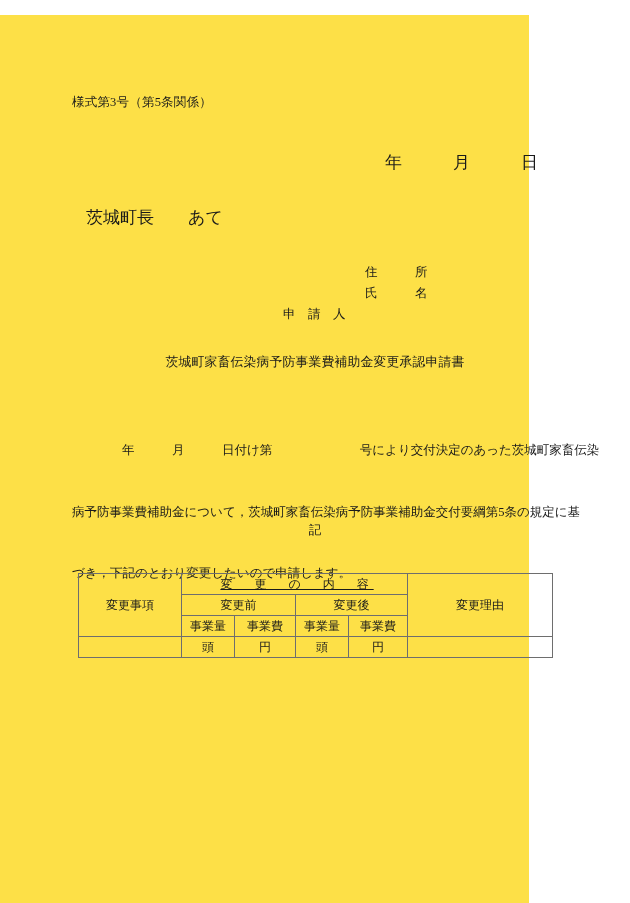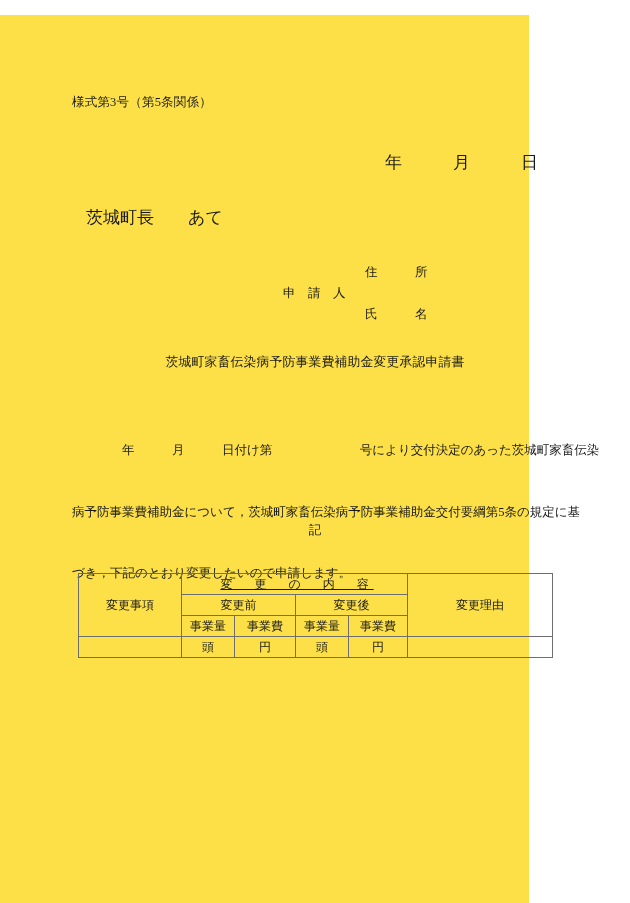--- a/index.html
+++ b/index.html
@@ -174,26 +174,26 @@
 
   <div class="date-line">年　　　月　　　日</div>
 
   <div class="addressee">茨城町長　　あて</div>
 
   <div class="applicant-block">
     <div class="applicant-row center">
       <span class="applicant-label"></span>
       <span class="applicant-value">住　　　所</span>
     </div>
-    <div class="applicant-row">
-      <span class="applicant-label">申　請　人</span>
-    </div>
     <div class="applicant-row center">
       <span class="applicant-label"></span>
       <span class="applicant-value">氏　　　名</span>
+    </div>
+    <div class="applicant-row">
+      <span class="applicant-label">申　請　人</span>
     </div>
   </div>
 
   <div class="doc-title">茨城町家畜伝染病予防事業費補助金変更承認申請書</div>
 
   <div class="body-text">
     <div class="body-line first">　　　　年　　　月　　　日付け第　　　　　　　号により交付決定のあった茨城町家畜伝染</div>
     <div class="body-line">病予防事業費補助金について，茨城町家畜伝染病予防事業補助金交付要綱第5条の規定に基</div>
     <div class="body-line">づき，下記のとおり変更したいので申請します。</div>
   </div>

